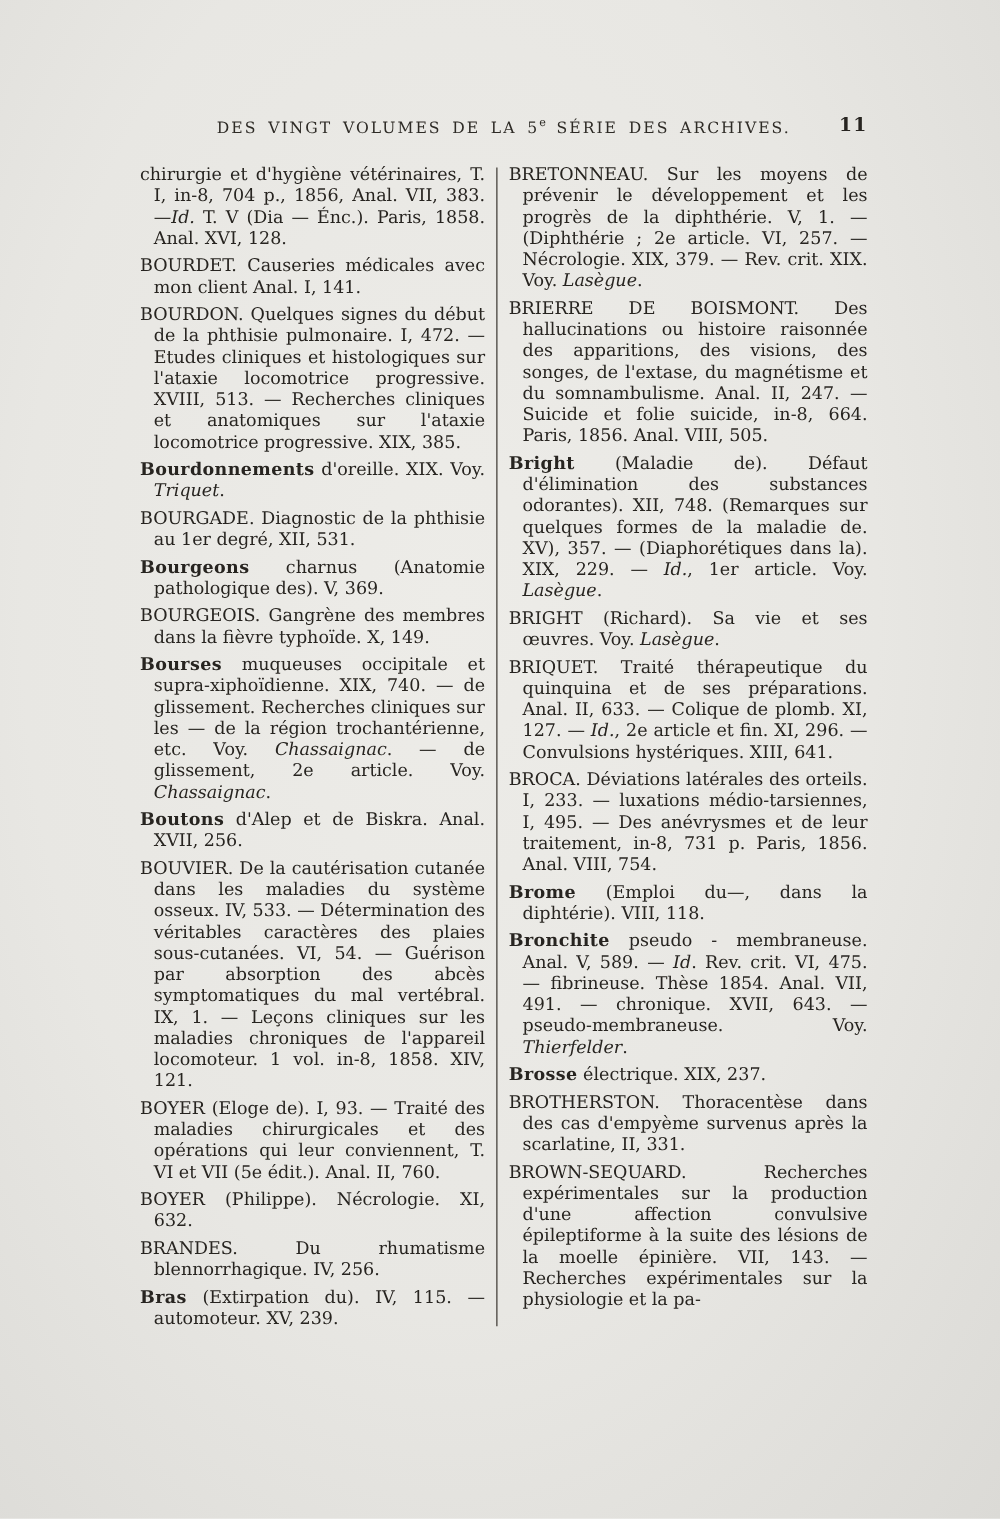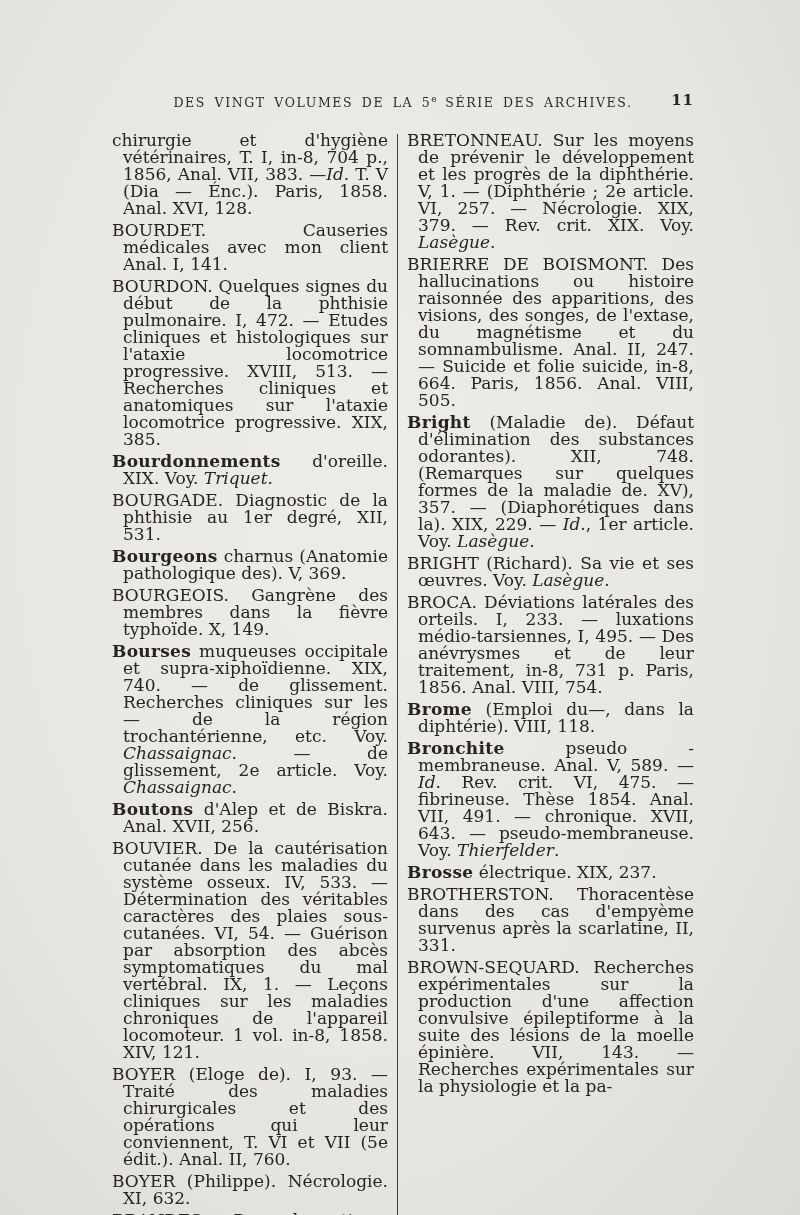--- a/index.html
+++ b/index.html
@@ -17,21 +17,21 @@
     text-align:center; font-size:12.5px; letter-spacing:1.6px; word-spacing:3px;
     color:#2e2b26; white-space:nowrap;
   }
   .header-title sup { font-size:9px; letter-spacing:0; }
   .page-number { position:absolute; right:0; top:-3px; font-weight:bold; font-size:15px; letter-spacing:1px;text-align:center; }
   .page-body { display:flex; align-items:stretch; }
   .col { width:276px; }
   .col.right { width:287px; }
   .rule { width:1px; background:#403d37; margin:2px 9px 8px 9px; }
   .entry {
-    font-size:17px; line-height:17px; text-align:justify;
+    font-size:14px; line-height:17px; text-align:justify;
     padding-left:11px; text-indent:-11px; margin-bottom:5px;
     color:#272420;
   }
   .hw { font-weight:bold; letter-spacing:0.3px; }
   .it { font-style:italic; }
 </style>
 </head>
 <body>
 
 <div class="page">
@@ -55,20 +55,21 @@
         <p class="entry"><span>BOYER (Philippe). Nécrologie. XI, 632.</span></p>
         <p class="entry"><span>BRANDES. Du rhumatisme blennorrhagique. IV, 256.</span></p>
         <p class="entry"><span class="hw">Bras</span><span> (Extirpation du). IV, 115. — automoteur. XV, 239.</span></p>
       </div>
     <div class="rule"></div>
     <div class="col right" id="col-right">
         <p class="entry"><span>BRETONNEAU. Sur les moyens de prévenir le développement et les progrès de la diphthérie. V, 1. — (Diphthérie ; 2e article. VI, 257. — Nécrologie. XIX, 379. — Rev. crit. XIX. Voy. </span><span class="it">Lasègue</span><span>.</span></p>
         <p class="entry"><span>BRIERRE DE BOISMONT. Des hallucinations ou histoire raisonnée des apparitions, des visions, des songes, de l'extase, du magnétisme et du somnambulisme. Anal. II, 247. — Suicide et folie suicide, in-8, 664. Paris, 1856. Anal. VIII, 505.</span></p>
         <p class="entry"><span class="hw">Bright</span><span> (Maladie de). Défaut d'élimination des substances odorantes). XII, 748. (Remarques sur quelques formes de la maladie de. XV), 357. — (Diaphorétiques dans la). XIX, 229. — </span><span class="it">Id.</span><span>, 1er article. Voy. </span><span class="it">Lasègue</span><span>.</span></p>
         <p class="entry"><span>BRIGHT (Richard). Sa vie et ses œuvres. Voy. </span><span class="it">Lasègue</span><span>.</span></p>
+        <p class="entry"><span>BRIQUET. Traité thérapeutique du quinquina et de ses préparations. Anal. II, 633. — Colique de plomb. XI, 127. — </span><span class="it">Id.</span><span>, 2e article et fin. XI, 296. — Convulsions hystériques. XIII, 641.</span></p>
         <p class="entry"><span>BROCA. Déviations latérales des orteils. I, 233. — luxations médio-tarsiennes, I, 495. — Des anévrysmes et de leur traitement, in-8, 731 p. Paris, 1856. Anal. VIII, 754.</span></p>
         <p class="entry"><span class="hw">Brome</span><span> (Emploi du—, dans la diphtérie). VIII, 118.</span></p>
         <p class="entry"><span class="hw">Bronchite</span><span> pseudo - membraneuse. Anal. V, 589. — </span><span class="it">Id</span><span>. Rev. crit. VI, 475. — fibrineuse. Thèse 1854. Anal. VII, 491. — chronique. XVII, 643. — pseudo-membraneuse. Voy. </span><span class="it">Thierfelder</span><span>.</span></p>
         <p class="entry"><span class="hw">Brosse</span><span> électrique. XIX, 237.</span></p>
         <p class="entry"><span>BROTHERSTON. Thoracentèse dans des cas d'empyème survenus après la scarlatine, II, 331.</span></p>
         <p class="entry"><span>BROWN-SEQUARD. Recherches expérimentales sur la production d'une affection convulsive épileptiforme à la suite des lésions de la moelle épinière. VII, 143. — Recherches expérimentales sur la physiologie et la pa-</span></p>
       </div>
   </div>
 </div>
 

